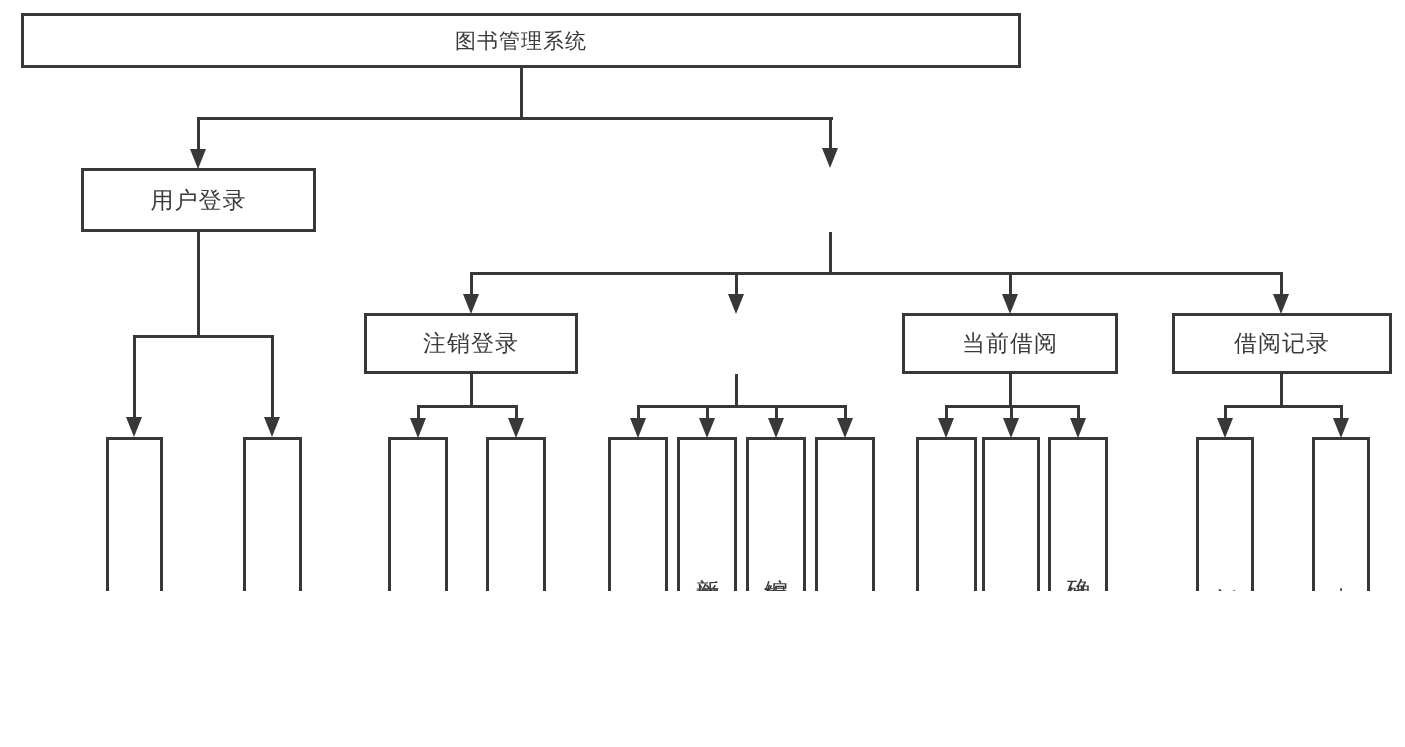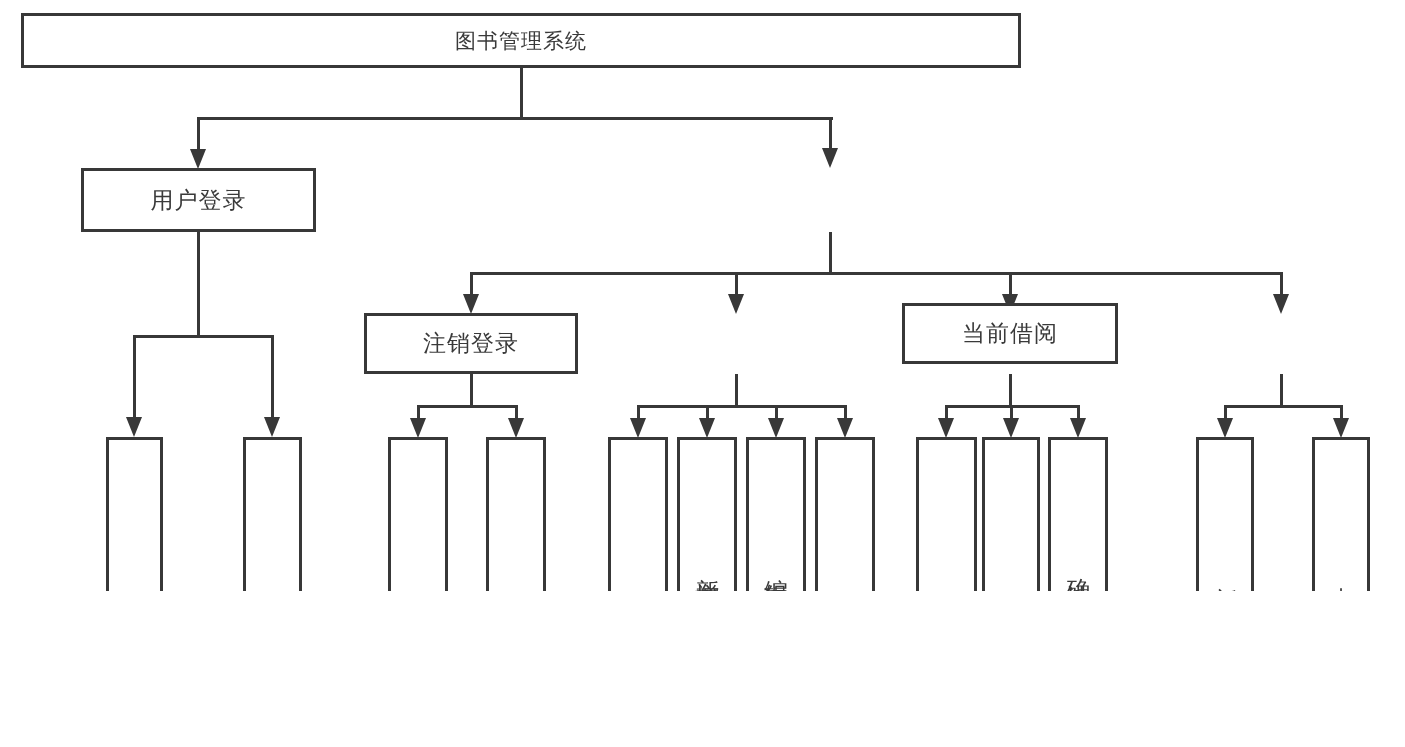--- a/index.html
+++ b/index.html
@@ -94,22 +94,25 @@
     <div class="arrow" style="left:728px;top:294px"></div>
     <div class="vline" style="left:1009px;top:272px;height:24px"></div>
     <div class="arrow" style="left:1002px;top:294px"></div>
     <div class="vline" style="left:1280px;top:272px;height:24px"></div>
     <div class="arrow" style="left:1273px;top:294px"></div>
   </div>
 
   <div class="node" style="left:364px;top:313px;width:214px;height:61px">
     <span class="hlabel">注销登录</span>
   </div>
-  <div class="node" style="left:902px;top:303px;width:216px;height:61px">
+  <div class="node" style="left:902px;top:313px;width:216px;height:61px">
     <span class="hlabel">当前借阅</span>
+  </div>
+  <div class="node" style="left:1172px;top:313px;width:220px;height:61px">
+    <span class="hlabel">借阅记录</span>
   </div>
 
   <div>
     <div class="vline" style="left:470px;top:374px;height:33px"></div>
     <div class="hline" style="left:417px;top:405px;width:101px"></div>
     <div class="vline" style="left:417px;top:405px;height:15px"></div>
     <div class="arrow" style="left:410px;top:418px"></div>
     <div class="vline" style="left:515px;top:405px;height:15px"></div>
     <div class="arrow" style="left:508px;top:418px"></div>
   </div>

